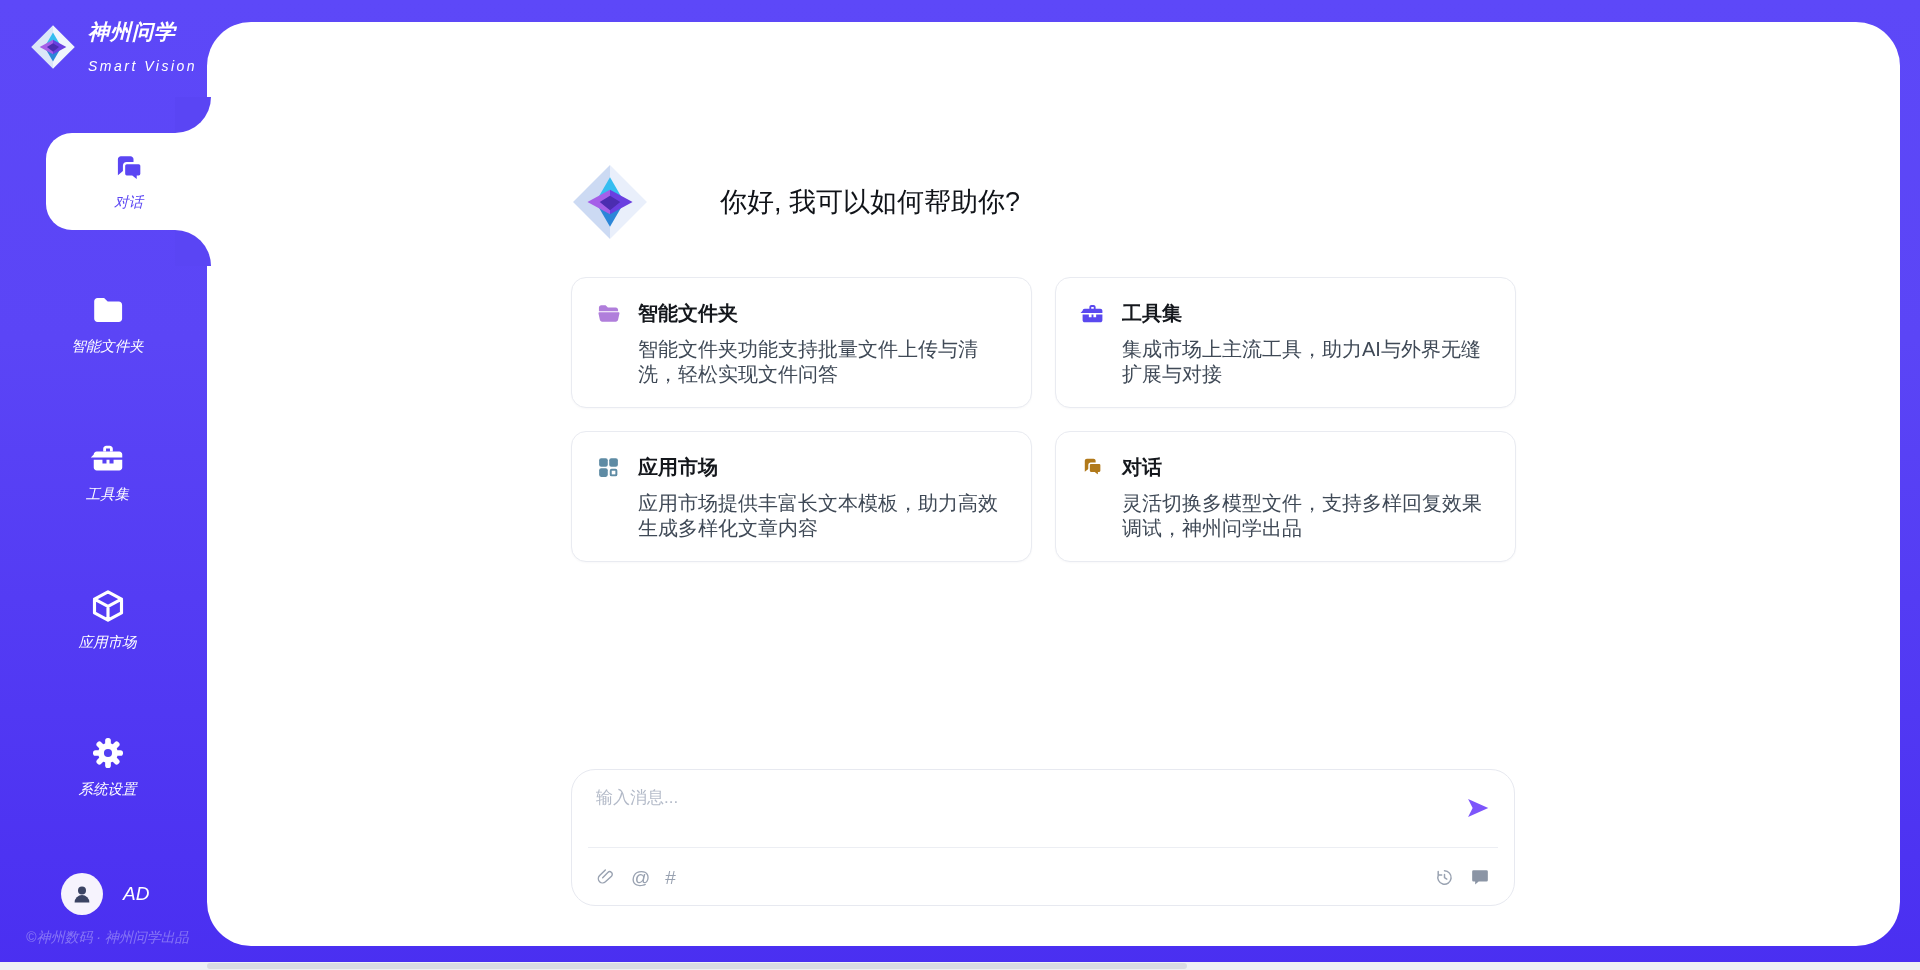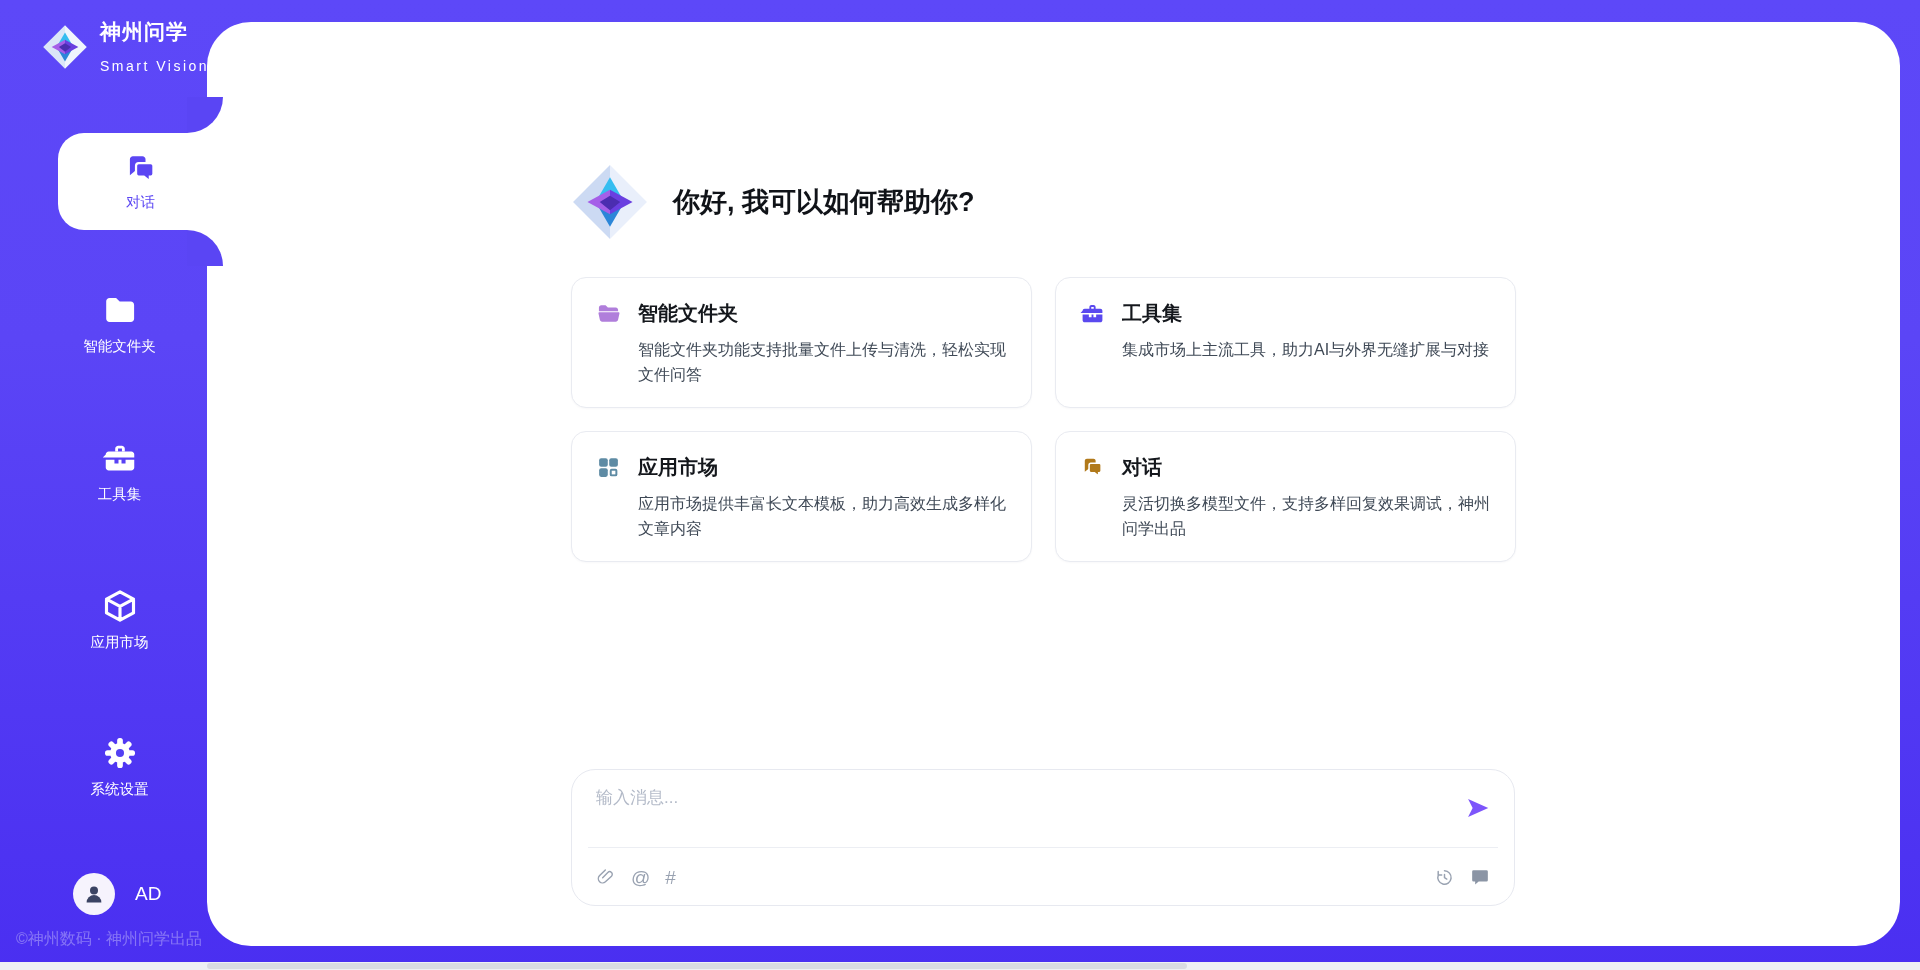--- a/index.html
+++ b/index.html
@@ -4,21 +4,21 @@
 <style>
   * { margin:0; padding:0; box-sizing:border-box; }
   html,body { width:1920px; height:970px; overflow:hidden; }
   body {
     font-family:"Liberation Sans","DejaVu Sans",sans-serif;
     background:linear-gradient(180deg,#5d48f8 0%,#5b45f6 35%,#4a2ff1 100%);
     position:relative;
   }
 
   
-  .sidebar { position:absolute; left:16px; top:0; width:207px; height:749px; z-index:2; }
+  .sidebar { position:absolute; left:4px; top:0; width:207px; height:749px; z-index:2;font-style:italic; }
   .brand { position:absolute; left:26px; top:20px; display:flex; align-items:center; gap:12px; }
   .brand-logo { width:46px; height:46px; }
   .brand-name { color:#fff; font-size:21px; font-weight:bold; letter-spacing:1px; line-height:24px; }
   .brand-sub { color:#fff; font-size:14px; letter-spacing:2.5px; margin-top:14px; }
 
   .nav-tab {
     position:absolute; left:42px; top:133px; width:165px; height:97px;
     background:#fff; border-radius:26px 0 0 26px; z-index:3;
     display:flex; flex-direction:column; align-items:center; justify-content:center; gap:6px;
     cursor:pointer;
@@ -33,41 +33,41 @@
     position:absolute; left:4px; width:199px; height:78px;
     display:flex; flex-direction:column; align-items:center; justify-content:flex-start; gap:9px;
     cursor:pointer;
   }
   .nav-item .nav-label { color:#fff; font-size:14.5px; }
   .nav-item svg { display:block; }
 
   .user-row { position:absolute; left:57px; top:873px; display:flex; align-items:center; gap:20px; cursor:pointer; }
   .avatar { width:42px; height:42px; border-radius:50%; background:#f6f3fd; display:flex; align-items:center; justify-content:center; }
   .user-name { color:#fff; font-size:19px; }
-  .copyright { position:absolute; left:0; top:929px; width:207px; text-align:left; color:rgba(255,255,255,0.33); font-size:16px; }
+  .copyright { position:absolute; left:0; top:929px; width:207px; text-align:center; color:rgba(255,255,255,0.33); font-size:14px; }
 
   
   .panel {
     position:absolute; left:207px; top:22px; right:20px; bottom:24px;
     background:#fff; border-radius:44px; z-index:1;
   }
   .hero { position:absolute; left:364px; top:141px; display:flex; align-items:center; gap:24px; }
   .hero-logo { width:78px; height:78px; }
-  .hero-title { font-size:27px; font-weight:bold; color:#101318; }
+  .hero-title { font-size:27px; font-weight:normal; color:#101318;margin-left:47px; }
 
   .cards { position:absolute; left:364px; top:255px; width:946px;
     display:grid; grid-template-columns:461px 461px; gap:23px; }
   .card {
     background:#fff; border:1px solid #e9ebf1; border-radius:15px;
     padding:22px 24px 20px 24px; min-height:127px; cursor:pointer;
     box-shadow:0 1px 2px rgba(30,35,60,0.03);
   }
   .card-head { display:flex; align-items:center; gap:17px; margin-bottom:10px; }
   .card-title { font-size:20px; font-weight:bold; color:#14171c; }
-  .card-desc { margin-left:42px; font-size:16px; line-height:25px; color:#3f4956; }
+  .card-desc { margin-left:42px; font-size:20px; line-height:25px; color:#3f4956; }
 
   .model-pill {
     position:absolute; left:364px; top:694px; height:47px;
     display:inline-flex; align-items:center; gap:12px; padding:0 22px 0 18px;
     background:#f2f4f8; border-radius:24px; cursor:pointer;
   }
   .model-name { font-size:18px; color:#23272e; }
 
   .composer {
     position:absolute; left:364px; top:747px; width:944px; height:137px;

